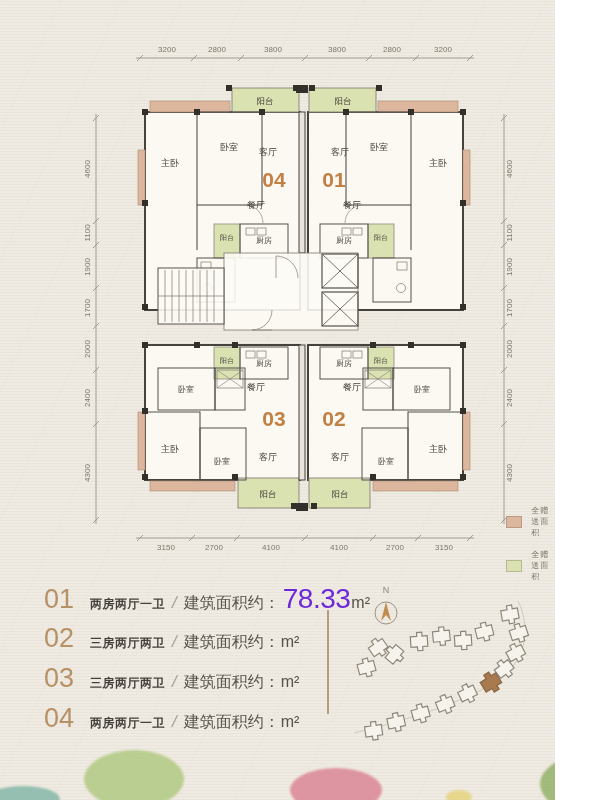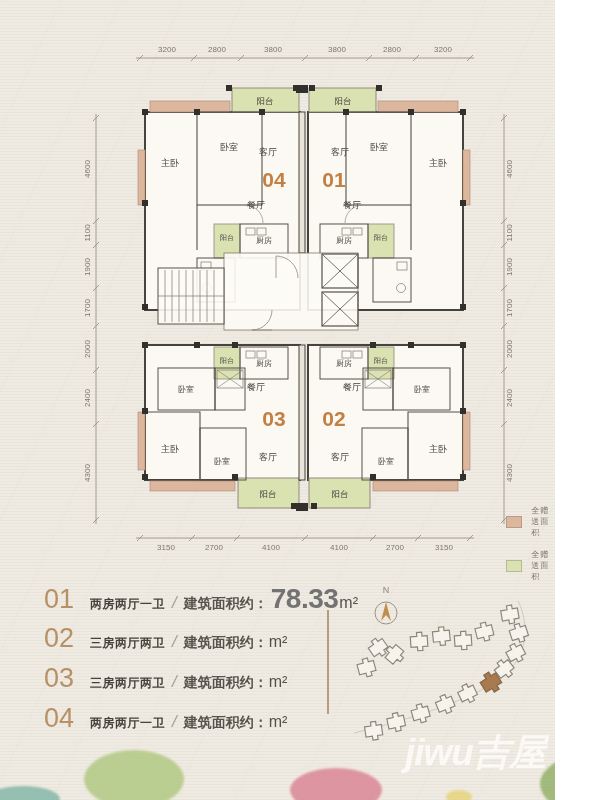--- a/index.html
+++ b/index.html
@@ -16,22 +16,22 @@
   .swatch{width:27px;height:10px;display:inline-block;margin-right:9px;border:1px solid rgba(120,105,90,.35);}
   .swatch-pink{background:#dcb69d;}
   .swatch-green{background:#dbe2b2;}
   .legend-label{font-size:8px;color:#7a746a;letter-spacing:1px;}
   
   .unit-list{position:absolute;left:44px;top:583px;width:300px;}
   .unit-row{display:flex;align-items:baseline;height:40px;}
   .unit-no{font-size:27px;color:#b69066;width:46px;flex:none;}
   .unit-type{font-size:12px;font-weight:700;color:#45423d;letter-spacing:.5px;white-space:nowrap;font-family:Liberation Serif, serif;}
   .unit-sep{font-size:17px;color:#a59f94;margin:0 7px;font-style:italic;}
-  .unit-prefix{font-size:14px;font-weight:700;color:#57534d;white-space:nowrap;}
-  .unit-area{font-size:28px;color:#737373;margin-left:3px;letter-spacing:-.5px;font-weight:bold;}
+  .unit-prefix{font-size:16px;font-weight:400;color:#57534d;white-space:nowrap;}
+  .unit-area{font-size:28px;color:#6d28d9;margin-left:3px;letter-spacing:-.5px;}
   .unit-unit{font-size:16px;color:#56524b;margin-left:1px;}
   .list-divider{position:absolute;left:327px;top:610px;width:2px;height:104px;background:#b59c80;}
   
   .compass{position:absolute;left:372px;top:583px;}
   .siteplan{position:absolute;left:350px;top:595px;}
   
   .watermark{position:absolute;left:405px;top:728px;font-size:37px;font-weight:700;font-style:italic;
         color:rgba(255,255,255,.72);letter-spacing:-1px;white-space:nowrap;}
   
   .blob{position:absolute;border-radius:50%;filter:blur(1px);}
@@ -280,20 +280,19 @@
       <use href="#bldg-shape" transform="translate(60,112) rotate(-16) scale(1.3)"></use>
       <use href="#bldg-shape" transform="translate(36,120) rotate(-12) scale(1.3)"></use>
       <use href="#bldg-shape" transform="translate(14,128) rotate(-8) scale(1.3)"></use>
       <use href="#bldg-shape" transform="translate(16,50) rotate(-35) scale(1.3)"></use>
       <use href="#bldg-shape" transform="translate(32,60) rotate(-50) scale(1.3)"></use>
       <use href="#bldg-shape" transform="translate(6,66) rotate(-15) scale(1.3)"></use>
     </g>
     <use href="#bldg-shape" transform="translate(128,84) rotate(-32) scale(1.4)" fill="#a97a4e" stroke="#8b6a4a" stroke-width="1"></use>
   </svg>
 
-  <div class="watermark">jiwu吉屋</div>
   <div class="blob blob-green-l"></div>
   <div class="blob blob-pink-l"></div>
   <div class="blob blob-teal-l"></div>
   <div class="blob blob-yellow"></div>
   <div class="blob blob-green-r"></div>
 
 </div>
 
 </body></html>

